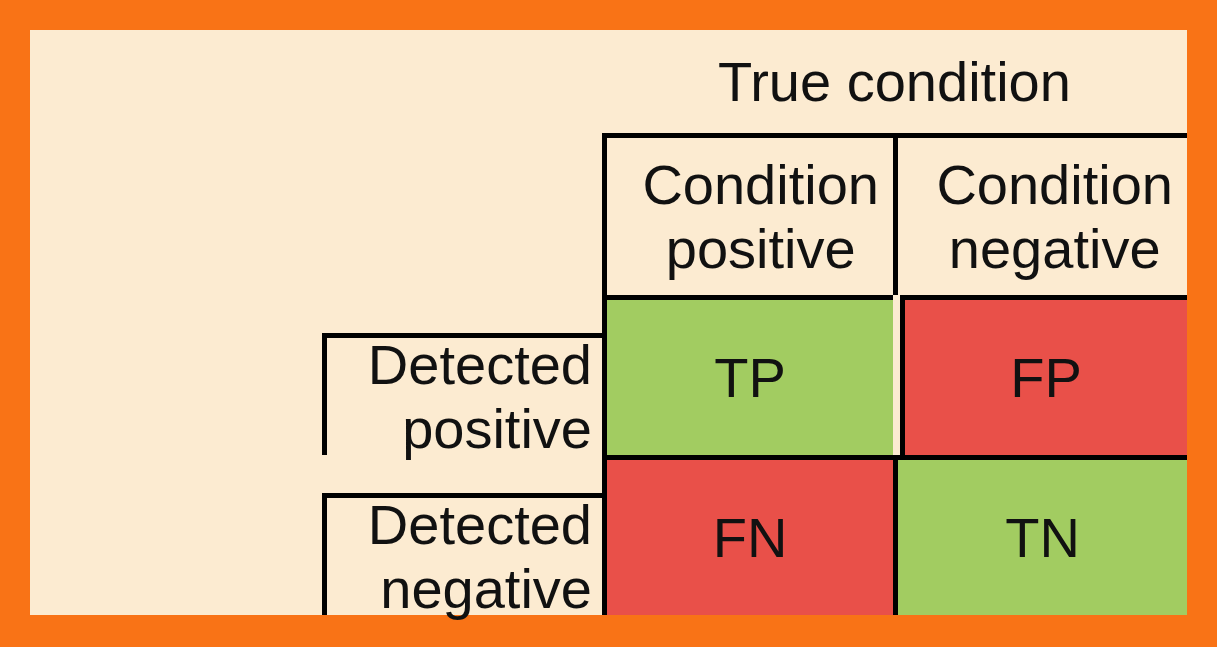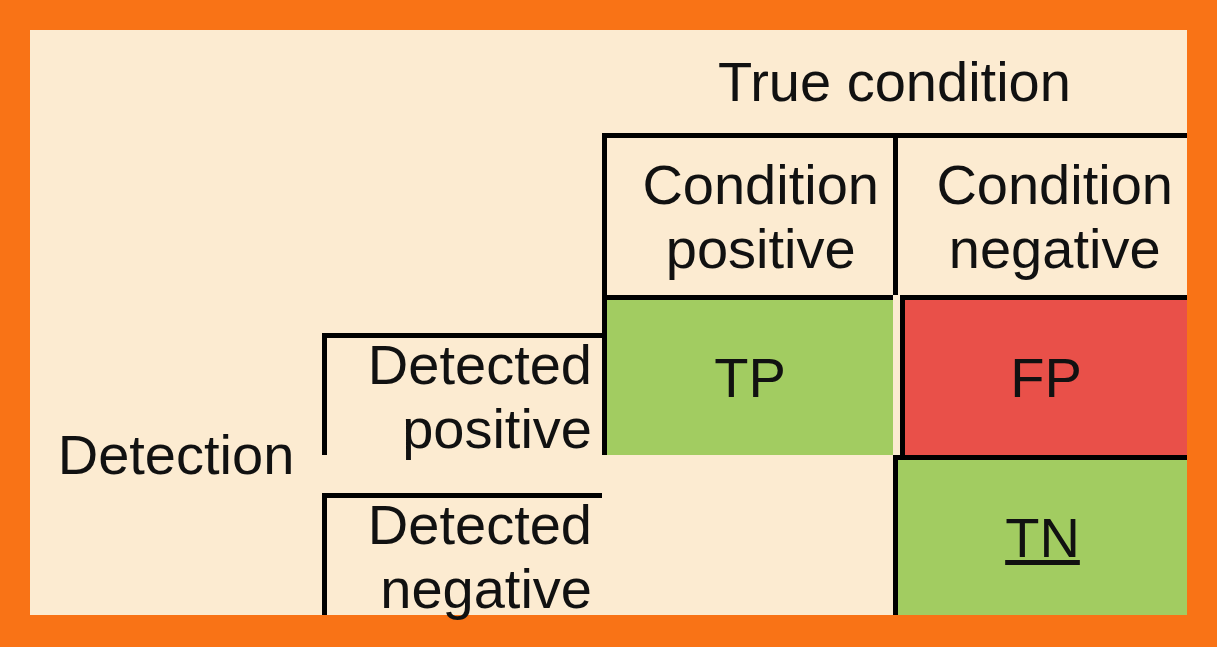--- a/index.html
+++ b/index.html
@@ -64,45 +64,45 @@
   }
   .row-pos { grid-area: 3 / 2 / 4 / 3; border-left: 5px solid #000000; border-top: 5px solid #000000; }
   .row-neg { grid-area: 4 / 2 / 5 / 3; border-left: 5px solid #000000; border-top: 5px solid #000000; }
   .value-cell {
     border-left: 5px solid #000000;
     border-top: 5px solid #000000;
   }
   .cell-tp { grid-area: 3 / 3 / 4 / 4; }
   .cell-fp { grid-area: 3 / 4 / 4 / 5; margin-left: 7px; }
   .cell-fn { grid-area: 4 / 3 / 5 / 4; }
-  .cell-tn { grid-area: 4 / 4 / 5 / 5; text-decoration: underline; }
+  .cell-tn { grid-area: 4 / 4 / 5 / 5; }
 </style>
 </head>
 <body>
 
 <div class="frame">
   <div class="panel">
 
     <div class="cell top-title">True condition</div>
 
     <div class="cell col-header col-pos">Condition
 positive</div>
 
     <div class="cell col-header col-neg">Condition
 negative</div>
 
-    <div class="cell detection-label">Detection</div>
 
     <div class="cell row-header row-pos">Detected
 positive</div>
 
     <div class="cell value-cell cell-tp" style="background: rgb(162, 204, 97);">TP</div>
 
     <div class="cell value-cell cell-fp" style="background: rgb(233, 80, 73);">FP</div>
 
     <div class="cell row-header row-neg">Detected
 negative</div>
 
+    <div class="cell value-cell cell-fn" style="background: rgb(233, 80, 73);">FN</div>
 
     <div class="cell value-cell cell-tn" style="background: rgb(162, 204, 97);">TN</div>
 
   </div>
 </div>
 
 </body></html>

